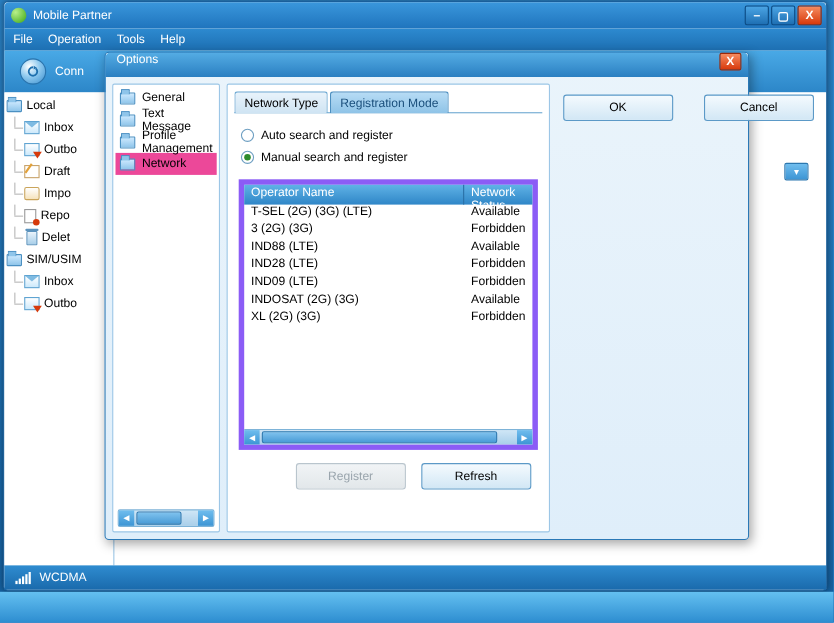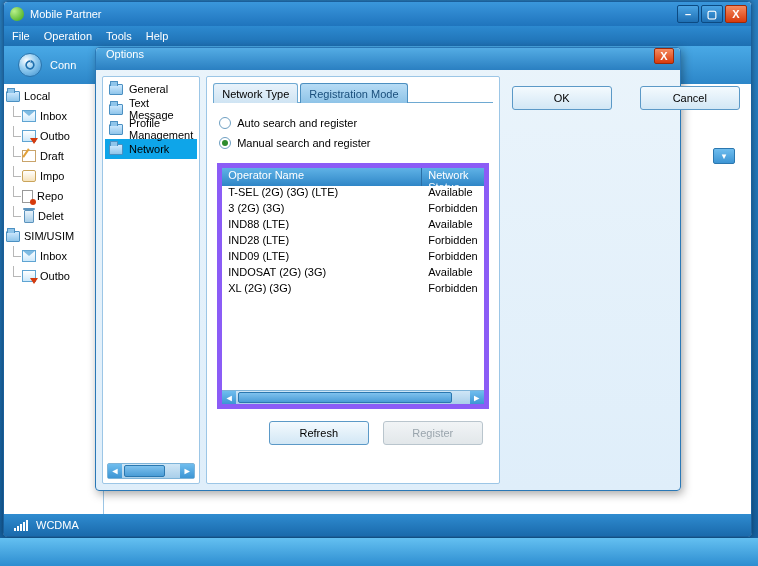--- a/index.html
+++ b/index.html
@@ -46,21 +46,21 @@
 .sigbars i:nth-child(1){height:3px}.sigbars i:nth-child(2){height:5px}.sigbars i:nth-child(3){height:7px}.sigbars i:nth-child(4){height:9px}.sigbars i:nth-child(5){height:11px}
 
 .dialog{position:absolute;left:95px;top:47px;width:586px;height:444px;background:linear-gradient(#eaf4fb,#dfeefa);border:1px solid #2a78b6;border-radius:4px;box-shadow:2px 3px 10px rgba(0,0,0,.35)}
 .dlg-title{height:22px;background:linear-gradient(#54ace4,#2a7fc1);display:flex;align-items:flex-start;color:#fff;padding:0 6px;border-radius:4px 4px 0 0}
 .dlg-title .t{flex:1;padding-left:4px}
 .dlg-close{width:20px;height:16px;background:linear-gradient(#f58b60,#d83a0c);border:1px solid #9b2909;border-radius:2px;display:flex;align-items:center;justify-content:center;color:#fff;font-weight:bold;font-size:11px}
 .dlg-body{position:absolute;left:6px;right:6px;top:28px;bottom:6px;display:flex;gap:6px}
 .cat-pane{width:148px;background:#fff;border:1px solid #9cc6e6;border-radius:2px;position:relative}
 .cat-list{padding:2px}
 .cat-row{display:flex;align-items:center;height:20px;gap:6px;padding:0 4px}
-.cat-row.sel{background:#0ea5e9}
+.cat-row.sel{background:#ec4899}
 .cat-row .fld{flex-shrink:0}
 .cat-scroll{position:absolute;left:4px;right:4px;bottom:4px;height:16px;background:linear-gradient(#cfe6f6,#a9cfea);border:1px solid #7db3d8;border-radius:2px;display:flex}
 .cat-scroll .arr{width:14px;display:flex;align-items:center;justify-content:center;background:linear-gradient(#6fbdee,#3d95d4);color:#fff;font-size:9px}
 .cat-scroll .track{flex:1;position:relative}
 .cat-scroll .thumb{position:absolute;left:2px;top:1px;bottom:1px;width:70%;background:linear-gradient(#7fc2ee,#4a9cd6);border:1px solid #2a77af;border-radius:2px}
 
 .content-pane{flex:1;display:flex;flex-direction:row}
 .content-box{flex:1;background:#fff;border:1px solid #9cc6e6;border-radius:2px;position:relative;padding:6px}
 .tabs{display:flex;height:20px}
 .tab{padding:1px 8px;border:1px solid #6ea9d2;border-bottom:none;background:linear-gradient(#e9f3fb,#cfe4f3);margin-right:2px;border-radius:3px 3px 0 0;font-size:11px;display:flex;align-items:center}
@@ -286,25 +286,25 @@
             <div class="hscroll">
               <div class="arr">◄</div>
               <div class="track">
                   <div class="thumb"></div>
                 </div>
               <div class="arr">►</div>
             </div>
           </div>
 
           <div class="btnrow">
+            <div class="btn disabled">
+                <span>Register</span>
+              </div>
             <div class="btn">
                 <span>Refresh</span>
-              </div>
-            <div class="btn disabled">
-                <span>Register</span>
               </div>
           </div>
         </div>
 
         <div class="dlg-btnrow">
           <div class="btn">
               <span>OK</span>
             </div>
           <div class="btn">
               <span>Cancel</span>

